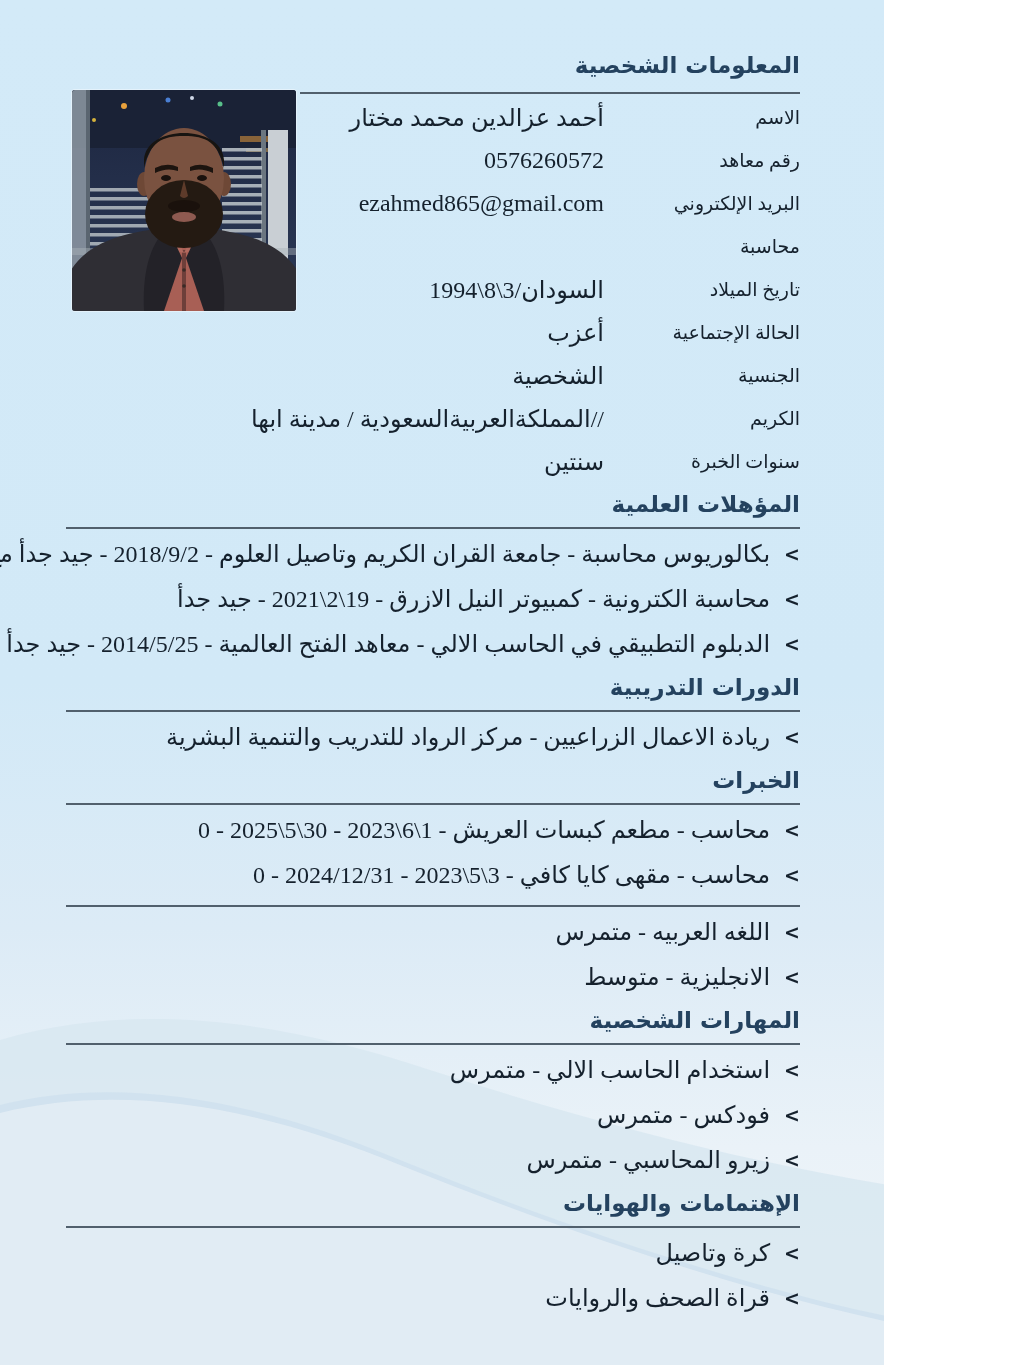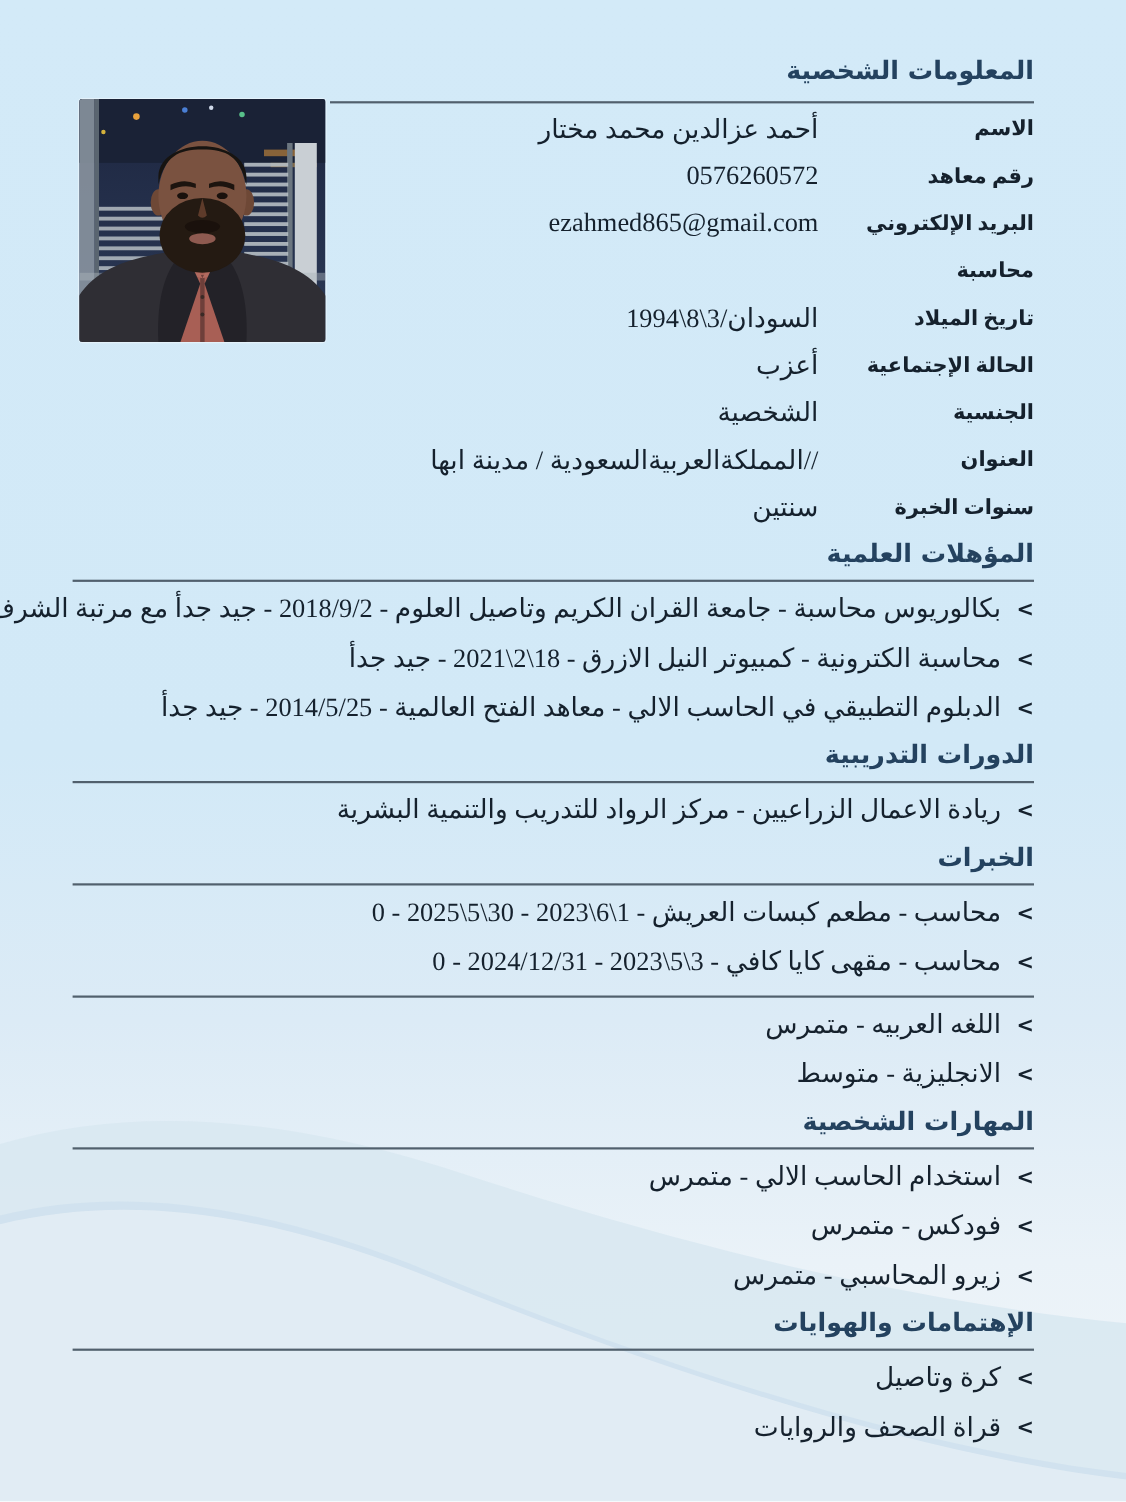--- a/index.html
+++ b/index.html
@@ -1,17 +1,17 @@
 <!DOCTYPE html>
 <html lang="ar"><head>
 <meta charset="utf-8">
 <style>
   html,body { margin:0; padding:0; }
   .page {
-    position:relative; width:1024px; height:1365px; overflow:hidden;
+    position:relative; width:884px; height:1365px; overflow:hidden;
     background:linear-gradient(180deg,#d3eaf8 0%,#d2e9f7 50%,#dcebf6 68%,#eaf2f8 84%,#f1f6f9 100%);
     font-family:"Liberation Serif","DejaVu Sans",serif;
     color:#15212d;
   }
   .waves { position:absolute; left:0; bottom:0; width:1024px; height:420px; z-index:1; }
   .content { position:relative; z-index:2; direction:rtl; padding:0 84px 0 66px; }
 
   
   .sec-title {
     margin:0; padding-top:6px;
@@ -26,21 +26,21 @@
   
   .photo {
     position:absolute; left:72px; top:90px; width:224px; height:221px; z-index:3;
     border-radius:3px; overflow:hidden; box-shadow:0 0 0 1px rgba(255,255,255,.4);
   }
   .photo svg { display:block; }
 
   
   .fields { margin-top:2px; }
   .prow { display:flex; align-items:center; height:43px; }
-  .plabel { flex:none; width:196px; font-size:19px; font-weight:bold; text-align:right; }
+  .plabel { flex:none; width:196px; font-size:19px; font-weight:normal; text-align:right; }
   .pvalue { flex:1; font-size:24px; text-align:right; white-space:nowrap; }
 
   
   .items { padding-top:2px; }
   .item { display:flex; align-items:center; min-height:45px; }
   .bullet {
     flex:none; margin-left:14px;
     font-family:"DejaVu Sans",sans-serif; font-weight:bold; font-size:19px;
     color:#15212d;
   }
@@ -164,21 +164,21 @@
     <div class="plabel">الحالة الإجتماعية</div>
     <div class="pvalue">أعزب</div>
   </div>
 
   <div class="prow">
     <div class="plabel">الجنسية</div>
     <div class="pvalue">الشخصية</div>
   </div>
 
   <div class="prow">
-    <div class="plabel">العنوان</div>
+    <div class="plabel">الكريم</div>
     <div class="pvalue">//المملكةالعربيةالسعودية / مدينة ابها</div>
   </div>
 
   <div class="prow">
     <div class="plabel">سنوات الخبرة</div>
     <div class="pvalue">سنتين</div>
   </div>
 </div>
     </section>
 
@@ -187,21 +187,21 @@
     <h2 class="sec-title">المؤهلات العلمية</h2>
     <div class="rule"></div>
     <div class="items">
   <div class="item">
     <span class="bullet" dir="ltr">&lt;</span>
     <span class="item-text">بكالوريوس محاسبة - جامعة القران الكريم وتاصيل العلوم - 2018/9/2 - جيد جدأ مع مرتبة الشرف</span>
   </div>
 
   <div class="item">
     <span class="bullet" dir="ltr">&lt;</span>
-    <span class="item-text">محاسبة الكترونية - كمبيوتر النيل الازرق - 18\2\2021 - جيد جدأ</span>
+    <span class="item-text">محاسبة الكترونية - كمبيوتر النيل الازرق - 19\2\2021 - جيد جدأ</span>
   </div>
 
   <div class="item">
     <span class="bullet" dir="ltr">&lt;</span>
     <span class="item-text">الدبلوم التطبيقي في الحاسب الالي - معاهد الفتح العالمية - 2014/5/25 - جيد جدأ</span>
   </div>
 </div>
   </section>
 
   <section class="section">

